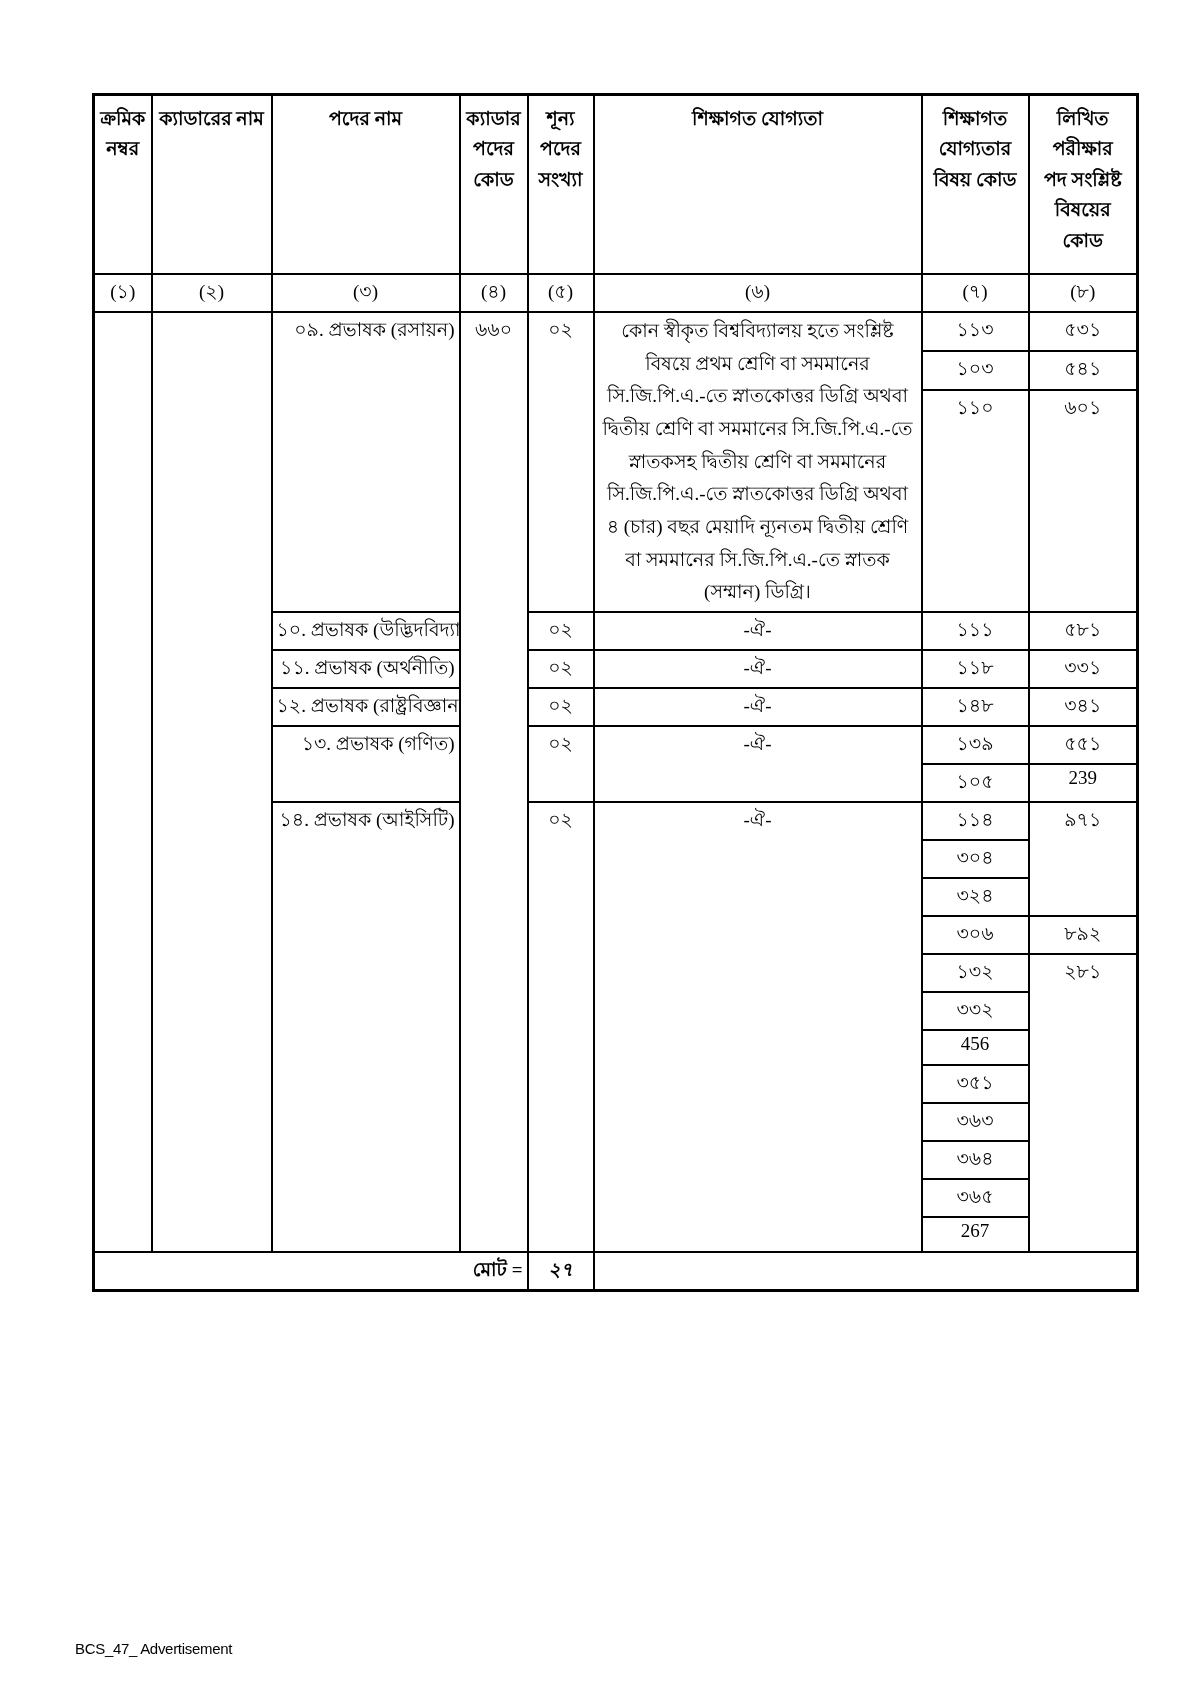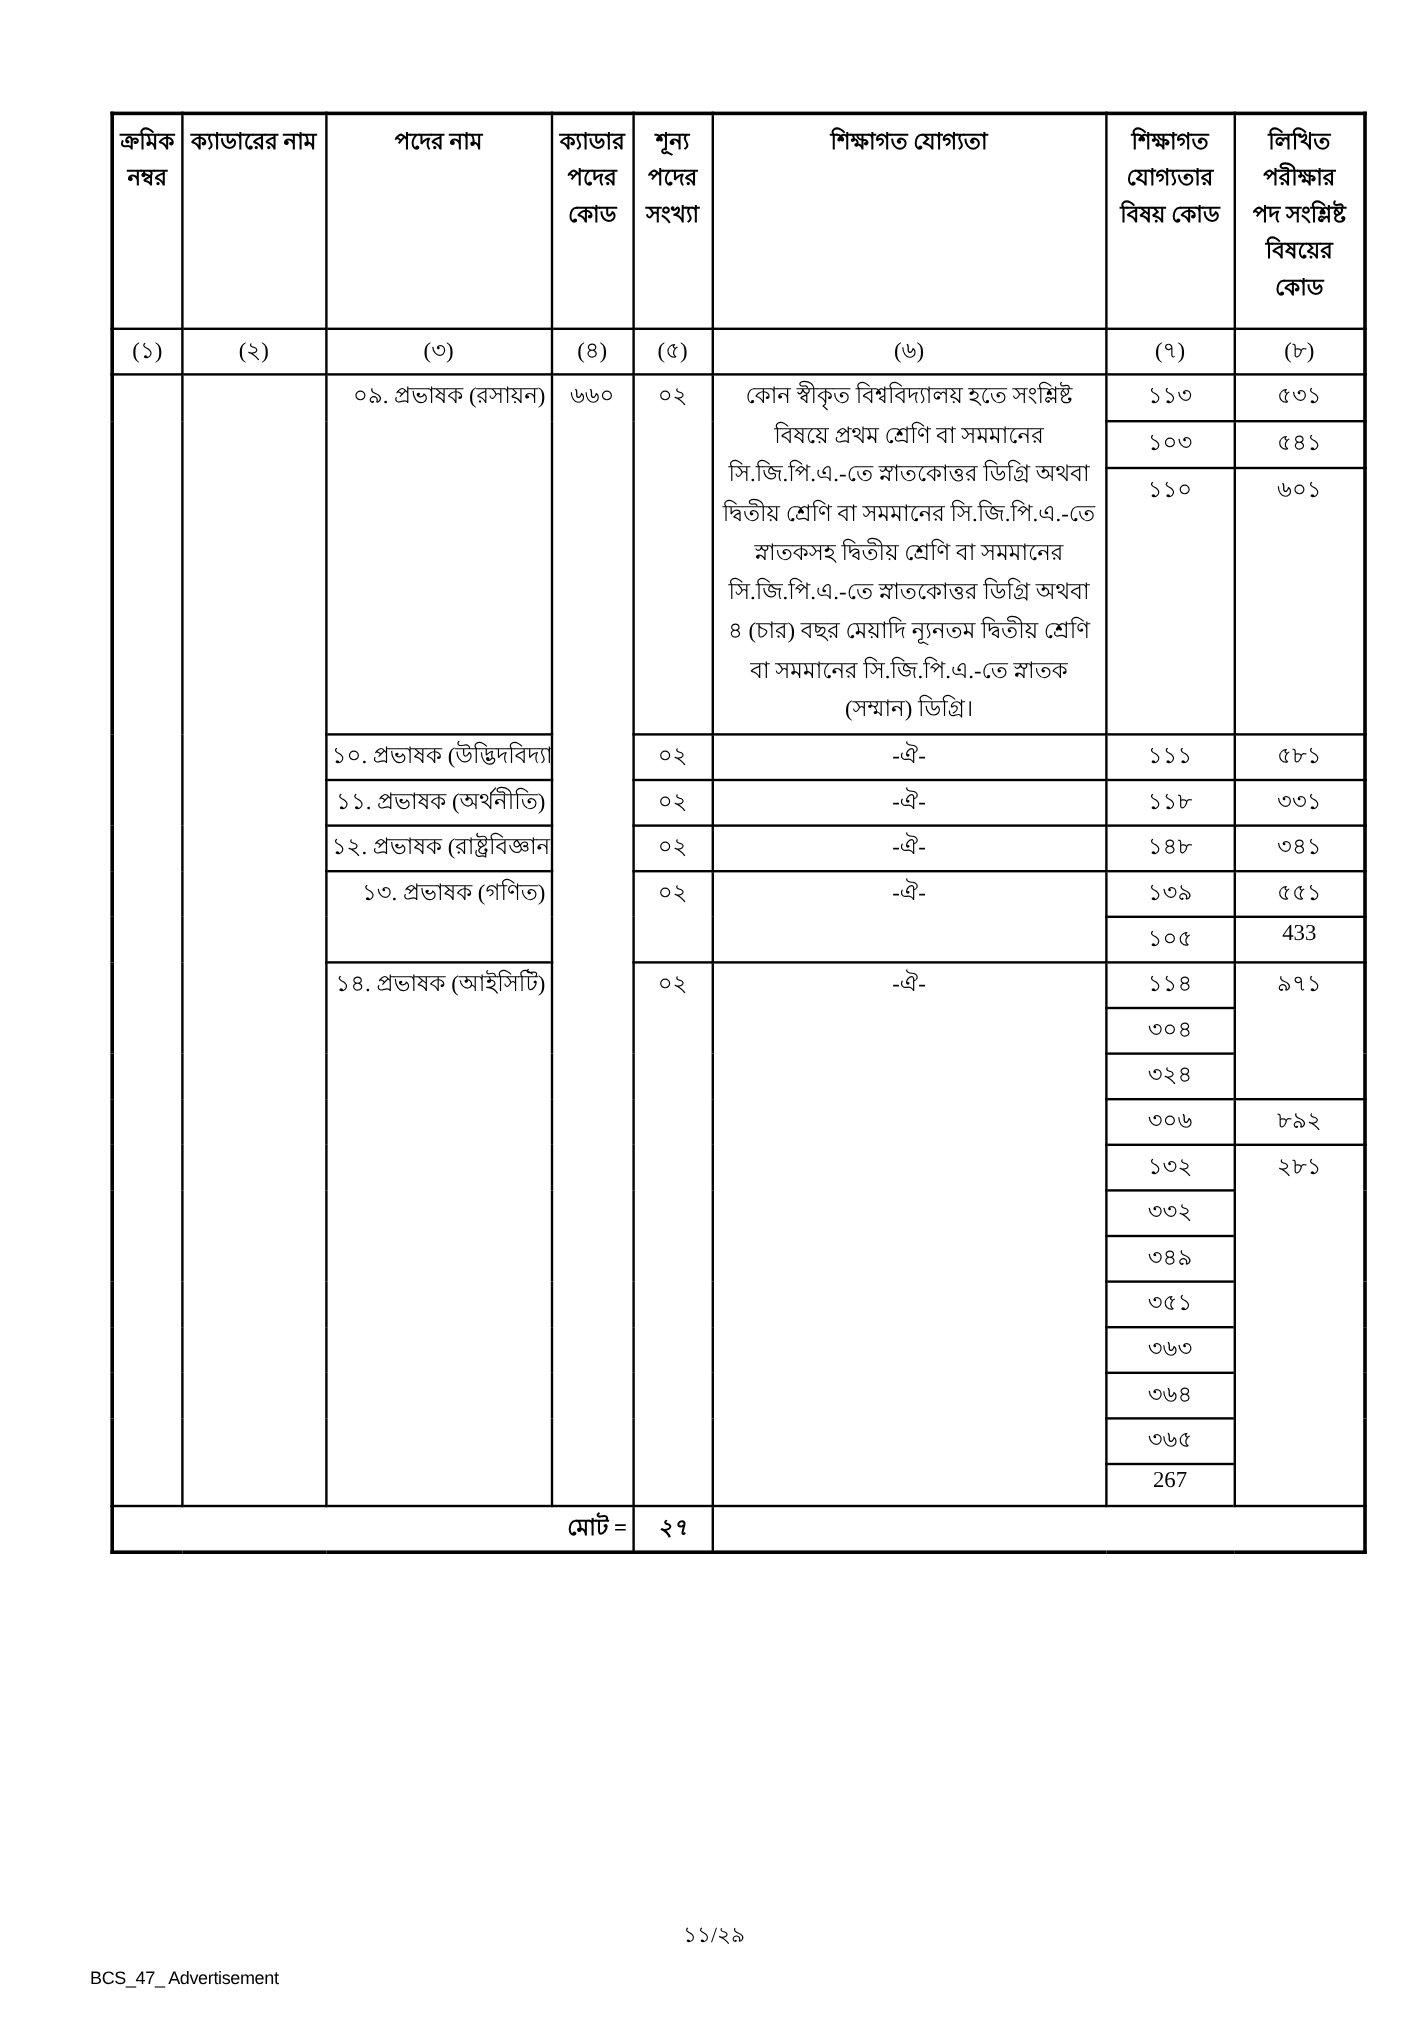--- a/index.html
+++ b/index.html
@@ -205,21 +205,21 @@
 
       <tr style="height:34px">
         <td class="post" rowspan="2">১৩. প্রভাষক (গণিত)</td>
         <td class="code" rowspan="2">০২</td>
         <td class="ditto" rowspan="2">-ঐ-</td>
         <td class="code">১৩৯</td>
         <td class="code">৫৫১</td>
       </tr>
       <tr style="height:36px">
         <td class="code">১০৫</td>
-        <td class="code">433</td>
+        <td class="code">239</td>
       </tr>
 
       <tr style="height:35px">
         <td class="post" rowspan="12">১৪. প্রভাষক (আইসিটি)</td>
         <td class="code" rowspan="12">০২</td>
         <td class="ditto" rowspan="12">-ঐ-</td>
         <td class="code">১১৪</td>
         <td class="code" rowspan="3">৯৭১</td>
       </tr>
       <tr style="height:35px">
@@ -233,21 +233,21 @@
         <td class="code">৮৯২</td>
       </tr>
       <tr style="height:35px">
         <td class="code">১৩২</td>
         <td class="code" rowspan="8">২৮১</td>
       </tr>
       <tr style="height:35px">
         <td class="code">৩৩২</td>
       </tr>
       <tr style="height:35px">
-        <td class="code">৩৪৯</td>
+        <td class="code">456</td>
       </tr>
       <tr style="height:35px">
         <td class="code">৩৫১</td>
       </tr>
       <tr style="height:35px">
         <td class="code">৩৬৩</td>
       </tr>
       <tr style="height:35px">
         <td class="code">৩৬৪</td>
       </tr>
@@ -259,16 +259,15 @@
       </tr>
 
       <tr class="total-row">
         <td class="total-label" colspan="4">মোট =</td>
         <td class="total-value">২৭</td>
         <td colspan="3"></td>
       </tr>
     </tbody>
   </table>
 
-  <div class="page-number">১১/২৯</div>
   <div class="footer-note">BCS_47_ Advertisement</div>
 
 </div>
 
 </body></html>

